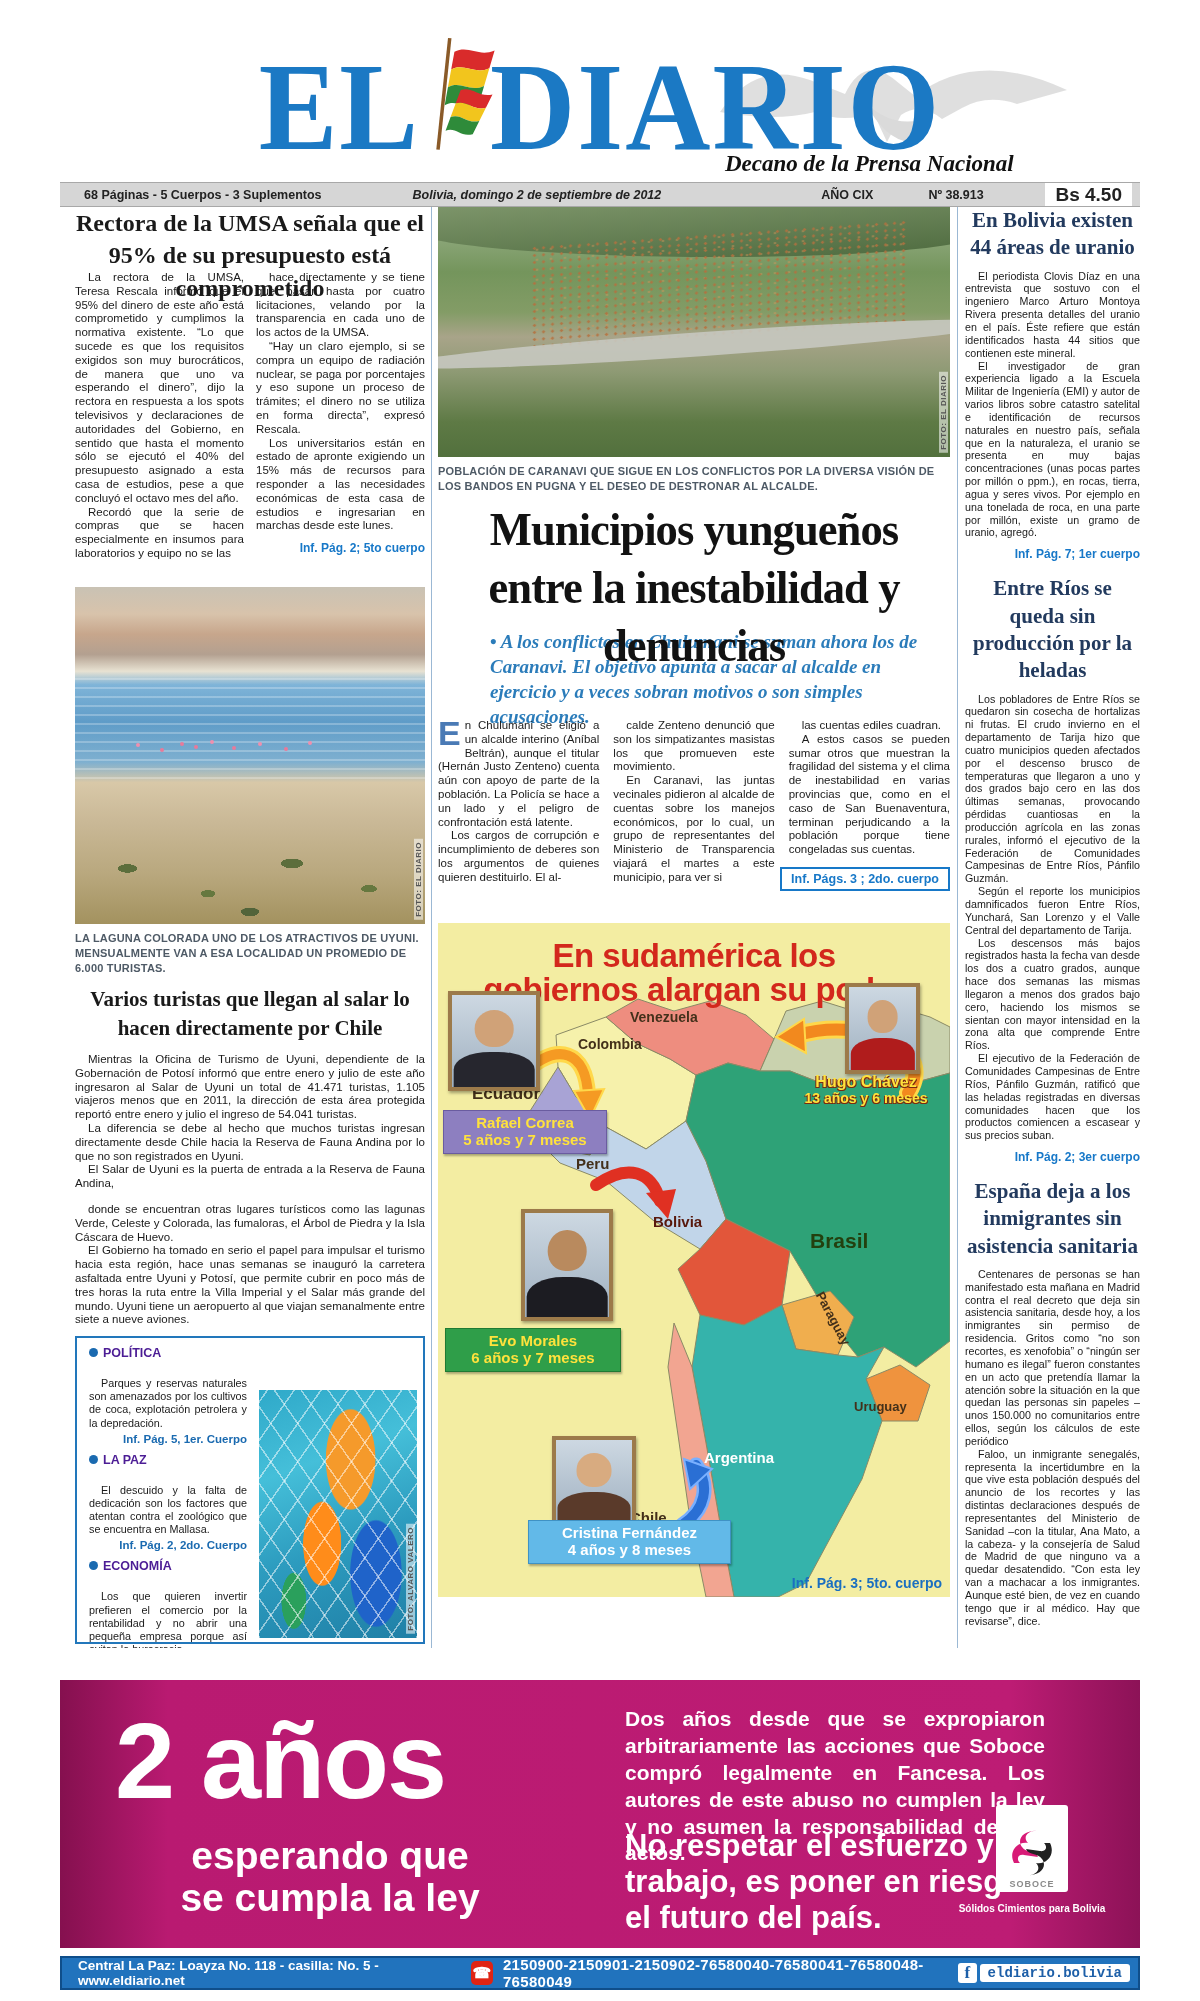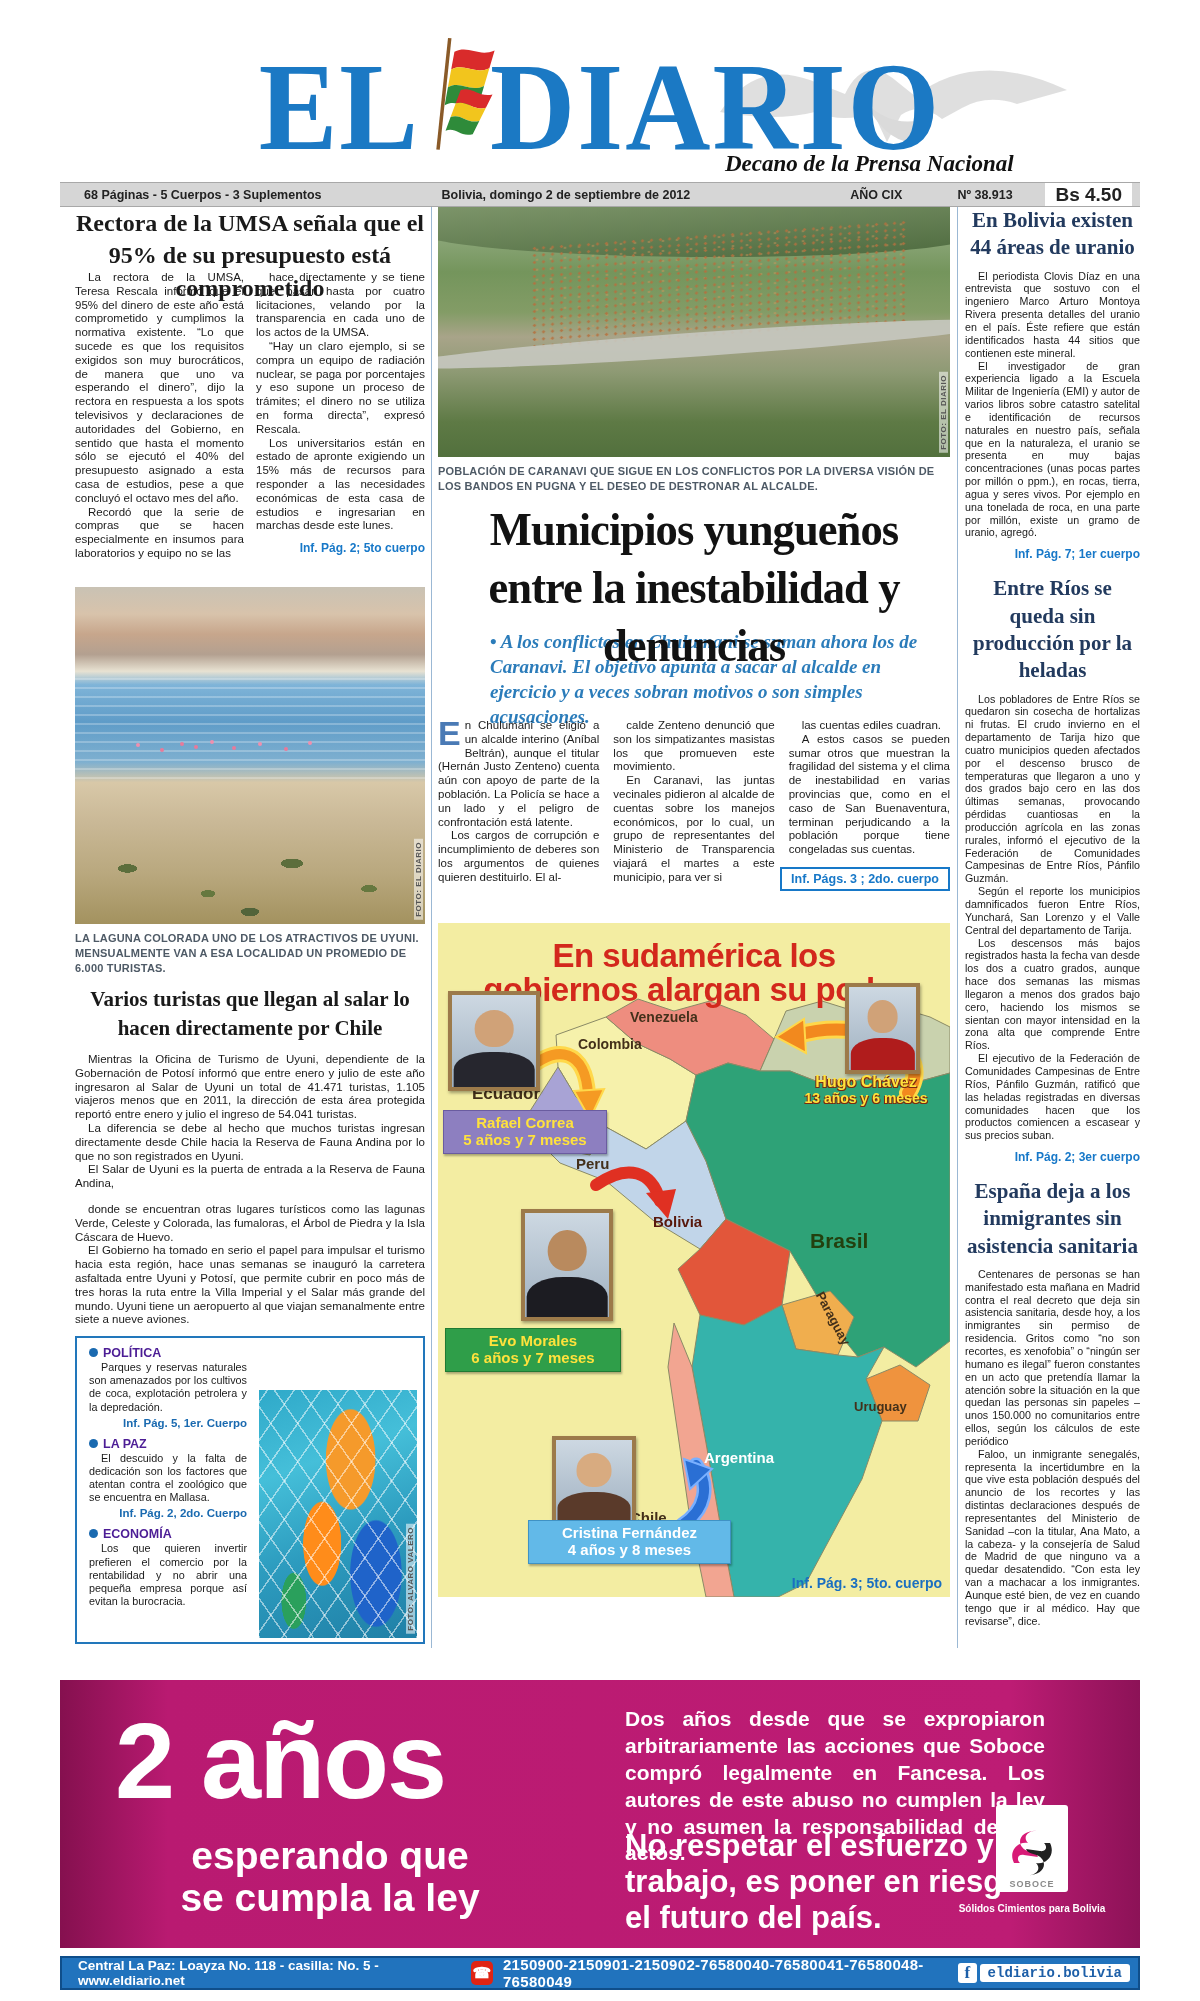--- a/index.html
+++ b/index.html
@@ -11,21 +11,21 @@
   .title-row{position:absolute;left:0;top:8px;width:1080px;display:flex;justify-content:center;align-items:flex-end;}
   .mast-word{font-family:"Liberation Serif",serif;font-weight:bold;color:#1b79c4;
              font-size:118px;line-height:.85;letter-spacing:2px;transform:scaleY(1.05);}
   .flagwrap{width:78px;height:120px;margin:0 -6px 0 -2px;position:relative;z-index:2;}
   .tagline{position:absolute;left:665px;top:121px;font-family:"Liberation Serif",serif;
            font-style:italic;font-weight:bold;font-size:23px;color:#111;}
   .infobar{position:absolute;left:60px;top:182px;width:1080px;height:23px;background:#d6d6d6;
            border-top:1px solid #a8a8a8;border-bottom:1px solid #a8a8a8;display:flex;align-items:center;
            font-size:12.5px;font-weight:bold;color:#222;}
   .infobar .i-left{margin-left:24px;}
-  .infobar .i-center{margin-left:120px;}
+  .infobar .i-center{margin-left:91px;font-style:italic;}
   .infobar .i-year{margin-left:160px;}
   .infobar .i-num{margin-left:55px;}
   .infobar .i-price{margin-left:auto;margin-right:8px;font-size:19px;background:#fff;padding:0 10px;line-height:23px;}
   
   .col-rule{position:absolute;top:207px;height:1441px;width:1px;background:#9bb8d4;}
   .leftcol {position:absolute;left:75px; top:207px;width:350px;height:1441px;overflow:hidden;}
   .ctrcol  {position:absolute;left:438px;top:207px;width:512px;height:1441px;overflow:hidden;}
   .rightcol{position:absolute;left:965px;top:207px;width:175px;height:1441px;overflow:hidden;}
   .h-serif{font-family:"Liberation Serif",serif;font-weight:bold;text-align:center;}
   .bodytext p{margin:0;font-size:11.5px;line-height:1.2;text-align:justify;text-indent:13px;}
@@ -55,21 +55,21 @@
         radial-gradient(ellipse 18px 8px at 62% 40%,#5c6e3c 60%,transparent 61%),
         radial-gradient(ellipse 13px 6px at 84% 65%,#66783f 60%,transparent 61%),
         radial-gradient(ellipse 15px 7px at 50% 88%,#52643a 60%,transparent 61%);}
   
   .analisis{border:2px solid #2277bb;position:relative;background:#fff;}
   .an-title{background:#1d74ba;color:#fff;font-family:"Liberation Serif",serif;font-size:26px;
             text-align:center;padding:5px 0 7px;}
   .an-item{margin:8px 10px 0 12px;width:158px;}
   .an-label{color:#4c1d95;font-weight:bold;font-size:12.5px;position:relative;padding-left:14px;}
   .an-label::before{content:"";position:absolute;left:0;top:2px;width:9px;height:9px;border-radius:50%;background:#1a6ab0;}
-  .an-text{font-size:10.8px;line-height:1.22;text-align:justify;margin-top:1px;text-indent:12px;}
+  .an-text{font-size:10.8px;line-height:1.22;text-align:justify;margin-top:17px;text-indent:12px;}
   .an-ref{color:#1a6ab0;font-weight:bold;font-size:11.5px;text-align:right;margin-top:3px;}
   .ph-macaw{position:absolute;right:6px;top:52px;width:158px;height:248px;overflow:hidden;
       background:linear-gradient(160deg,#2fa9c9 0%,#45bfd9 30%,#2d9cbf 60%,#1f7fa6 100%);}
   .ph-macaw .birds{position:absolute;inset:0;
       background-image:radial-gradient(ellipse 42px 85px at 58% 28%,#f59a2b 58%,transparent 60%),
         radial-gradient(ellipse 34px 75px at 40% 62%,#ff8c1a 55%,transparent 57%),
         radial-gradient(ellipse 46px 95px at 74% 74%,#1f63c9 55%,transparent 57%),
         radial-gradient(circle 11px at 55% 14%,#e8e4da 60%,transparent 62%),
         radial-gradient(ellipse 22px 50px at 22% 85%,#2aa05c 55%,transparent 57%);}
   .ph-macaw .fence{position:absolute;inset:0;

